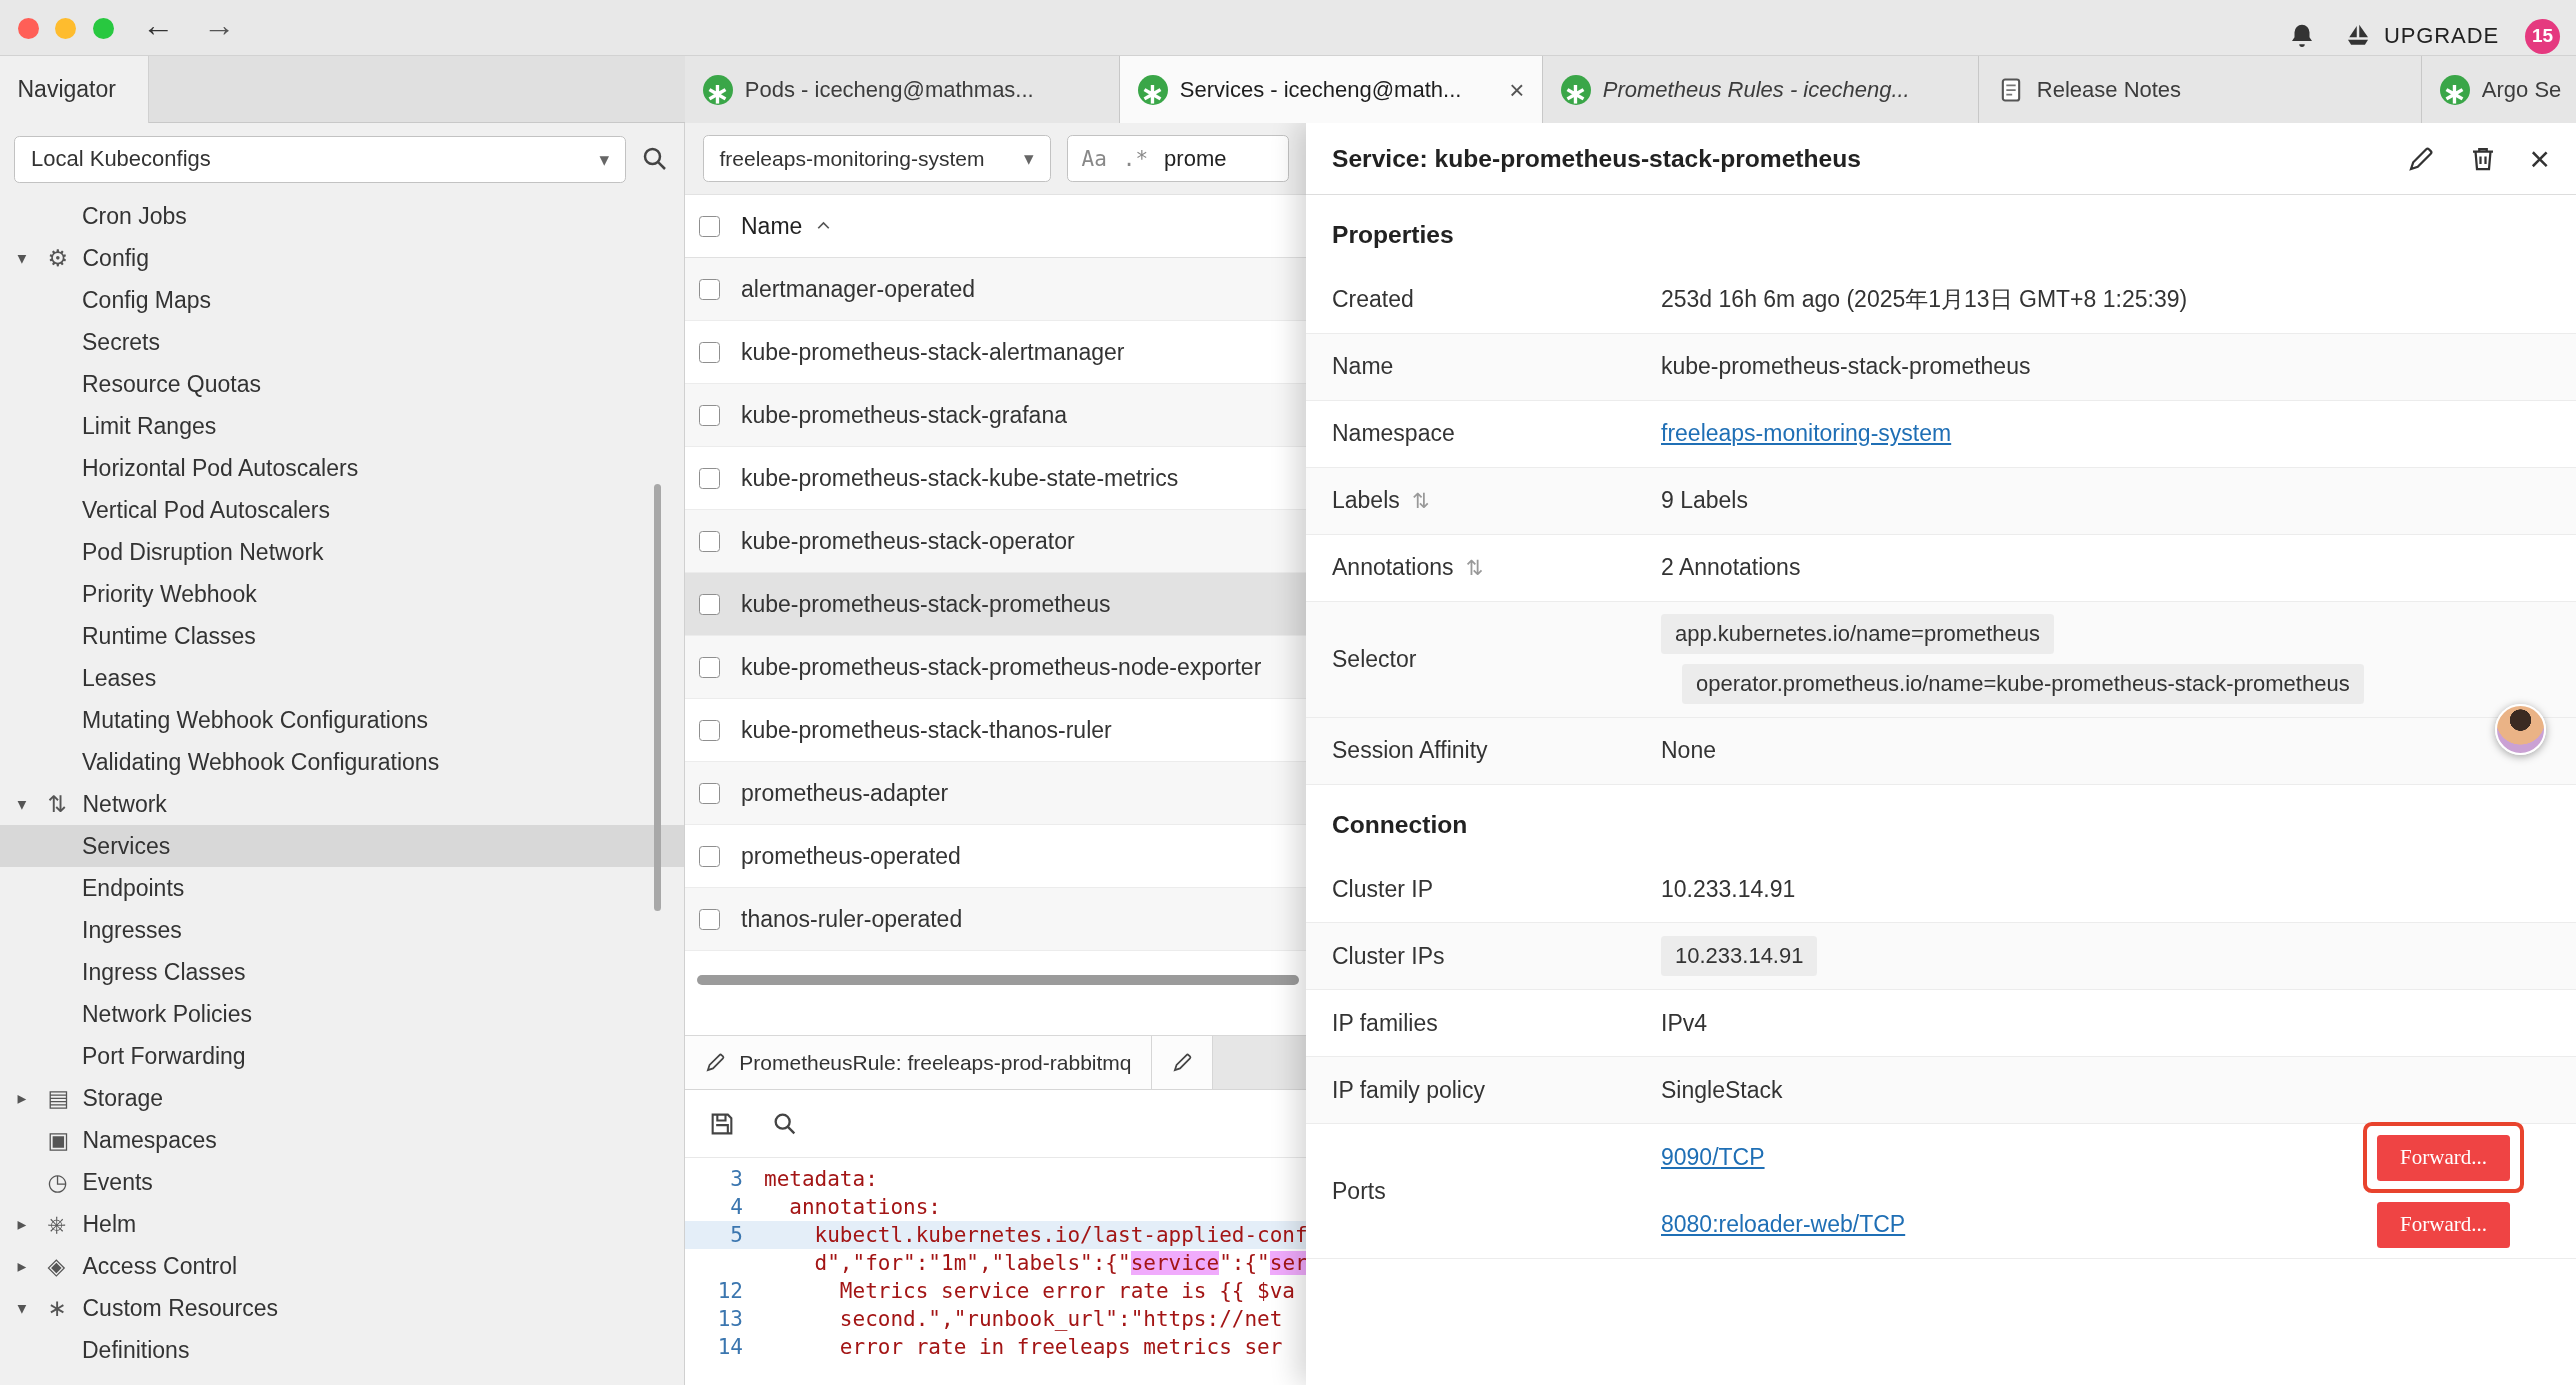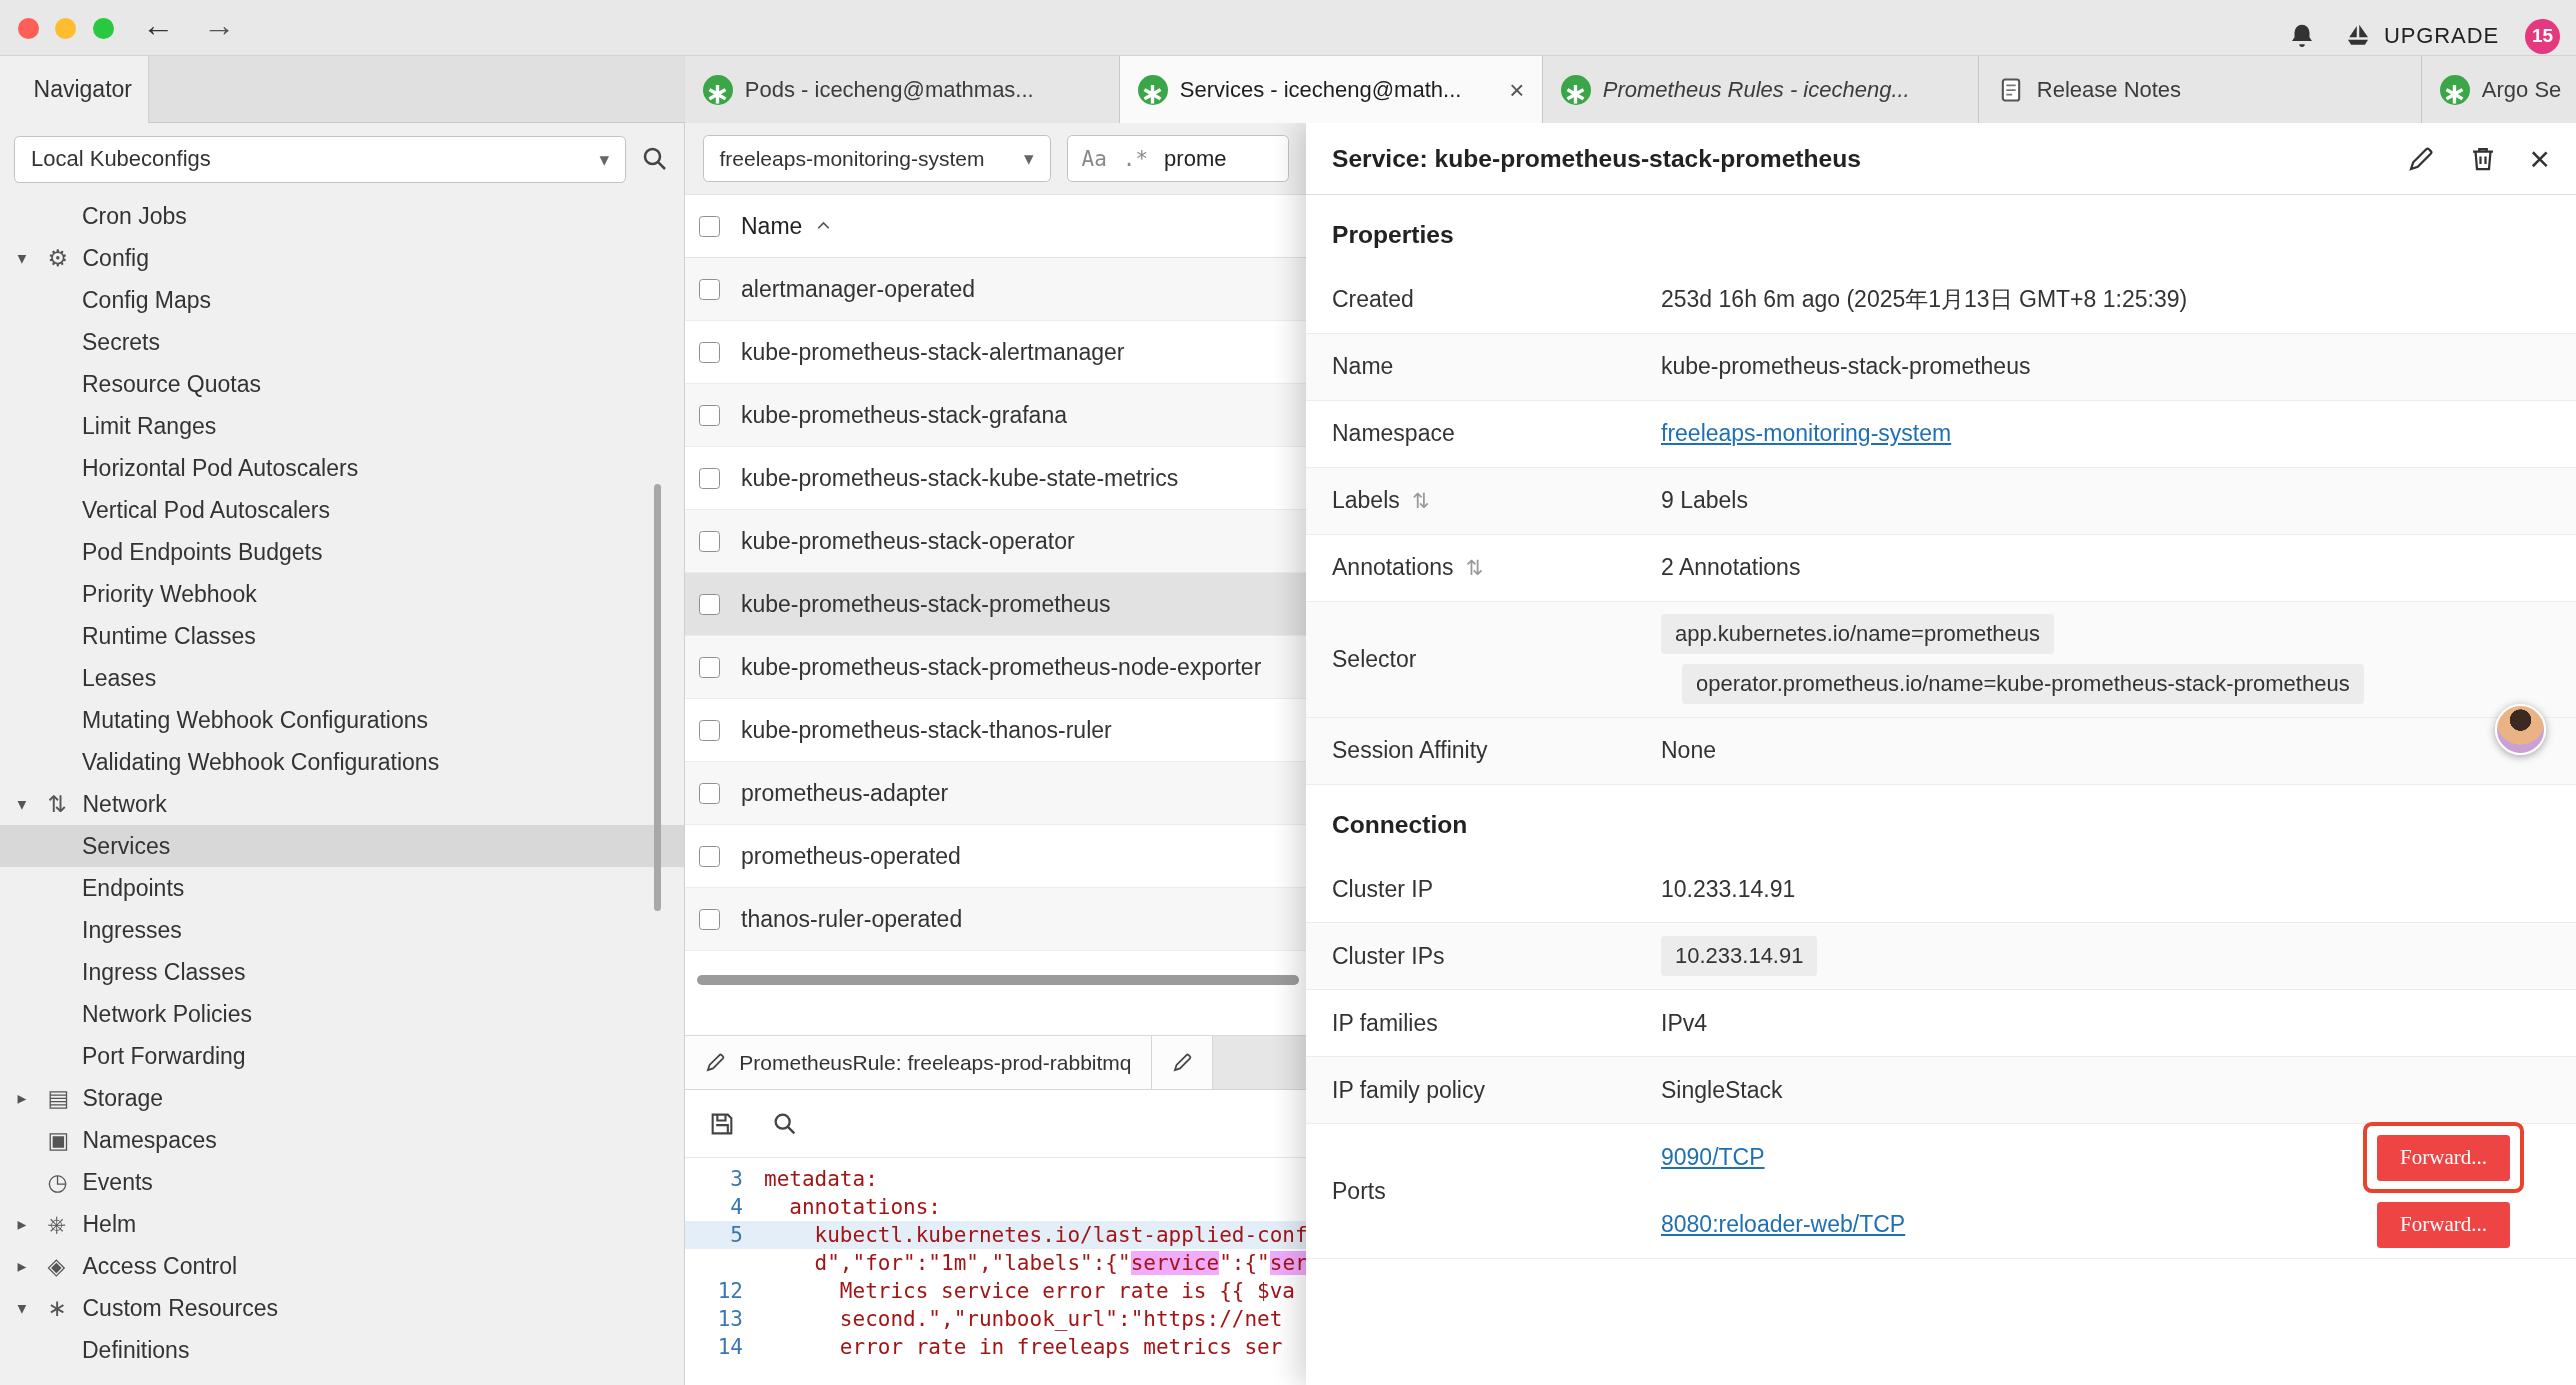--- a/index.html
+++ b/index.html
@@ -12,21 +12,21 @@
   .light { width: 21px; height: 21px; border-radius: 50%; }
   .light.red { background: #ff5f57; } .light.yellow { background: #febc2e; } .light.green { background: #28c840; }
   .nav-arrow { position: absolute; top: 7px; font-size: 32px; color: #333; }
   .nav-arrow.back { left: 142px; } .nav-arrow.fwd { left: 203px; color: #555; }
   .topbar-right { position: absolute; right: 16px; top: 0; height: 72px; display: flex; align-items: center; gap: 26px; }
   .upgrade { display: flex; align-items: center; gap: 10.5px; font-size: 22px; color: #222; letter-spacing: 0.9px; }
   .count-badge { width: 35px; height: 35px; border-radius: 50%; background: #e5397f; color: #fff; font-size: 19px; font-weight: bold; display: flex; align-items: center; justify-content: center; }
 
   
   .tabbar { position: absolute; top: 56px; left: 0; right: 0; height: 67px; background: #e0e0e0; border-bottom: 0.9px solid #c8c8c8; z-index: 40; }
-  .nav-tab { position: absolute; left: 0; top: 0; width: 149px; height: 67px; background: #f0f0f0; border-right: 0.9px solid #d0d0d0; display: flex; align-items: center; padding-left: 17.5px; color: #333; justify-content: center; }
+  .nav-tab { position: absolute; left: 0; top: 0; width: 149px; height: 67px; background: #f0f0f0; border-right: 0.9px solid #d0d0d0; display: flex; align-items: center; padding-left: 17.5px; color: #333; }
   .tabs { position: absolute; left: 685px; top: 0; right: 0; height: 67px; display: flex; overflow: hidden; }
   .tab { display: flex; align-items: center; gap: 12.3px; padding: 0 17.5px; border-right: 0.9px solid #c8c8c8; font-size: 22px; color: #3c3c3c; background: #e6e6e6; flex: none; overflow: hidden; white-space: nowrap; }
   .tab:nth-child(1){ width: 435px; } .tab:nth-child(2){ width: 423px; } .tab:nth-child(3){ width: 436px; } .tab:nth-child(4){ width: 443px; } .tab:nth-child(5){ width: 158px; }
   .tab.active { background: #fafafa; color: #1d1d1d; }
   .tab.italic .tab-label { font-style: italic; }
   .tab-label { overflow: hidden; text-overflow: clip; }
   .tab-close { margin-left: auto; color: #555; font-size: 26px; line-height: 1; }
   .k8s-icon { width: 30px; height: 30px; border-radius: 50%; background: #3aa648; color: #fff; display: flex; align-items: center; justify-content: center; font-size: 28px; font-weight: bold; flex: none; }
   .k8s-icon span { transform: translateY(4.4px); }
 
@@ -209,21 +209,21 @@
       <div class="tree-item lvl1">
         <span>Limit Ranges</span>
       </div>
       <div class="tree-item lvl1">
         <span>Horizontal Pod Autoscalers</span>
       </div>
       <div class="tree-item lvl1">
         <span>Vertical Pod Autoscalers</span>
       </div>
       <div class="tree-item lvl1">
-        <span>Pod Endpoints Budgets</span>
+        <span>Pod Disruption Network</span>
       </div>
       <div class="tree-item lvl1">
         <span>Priority Webhook</span>
       </div>
       <div class="tree-item lvl1">
         <span>Runtime Classes</span>
       </div>
       <div class="tree-item lvl1">
         <span>Leases</span>
       </div>

